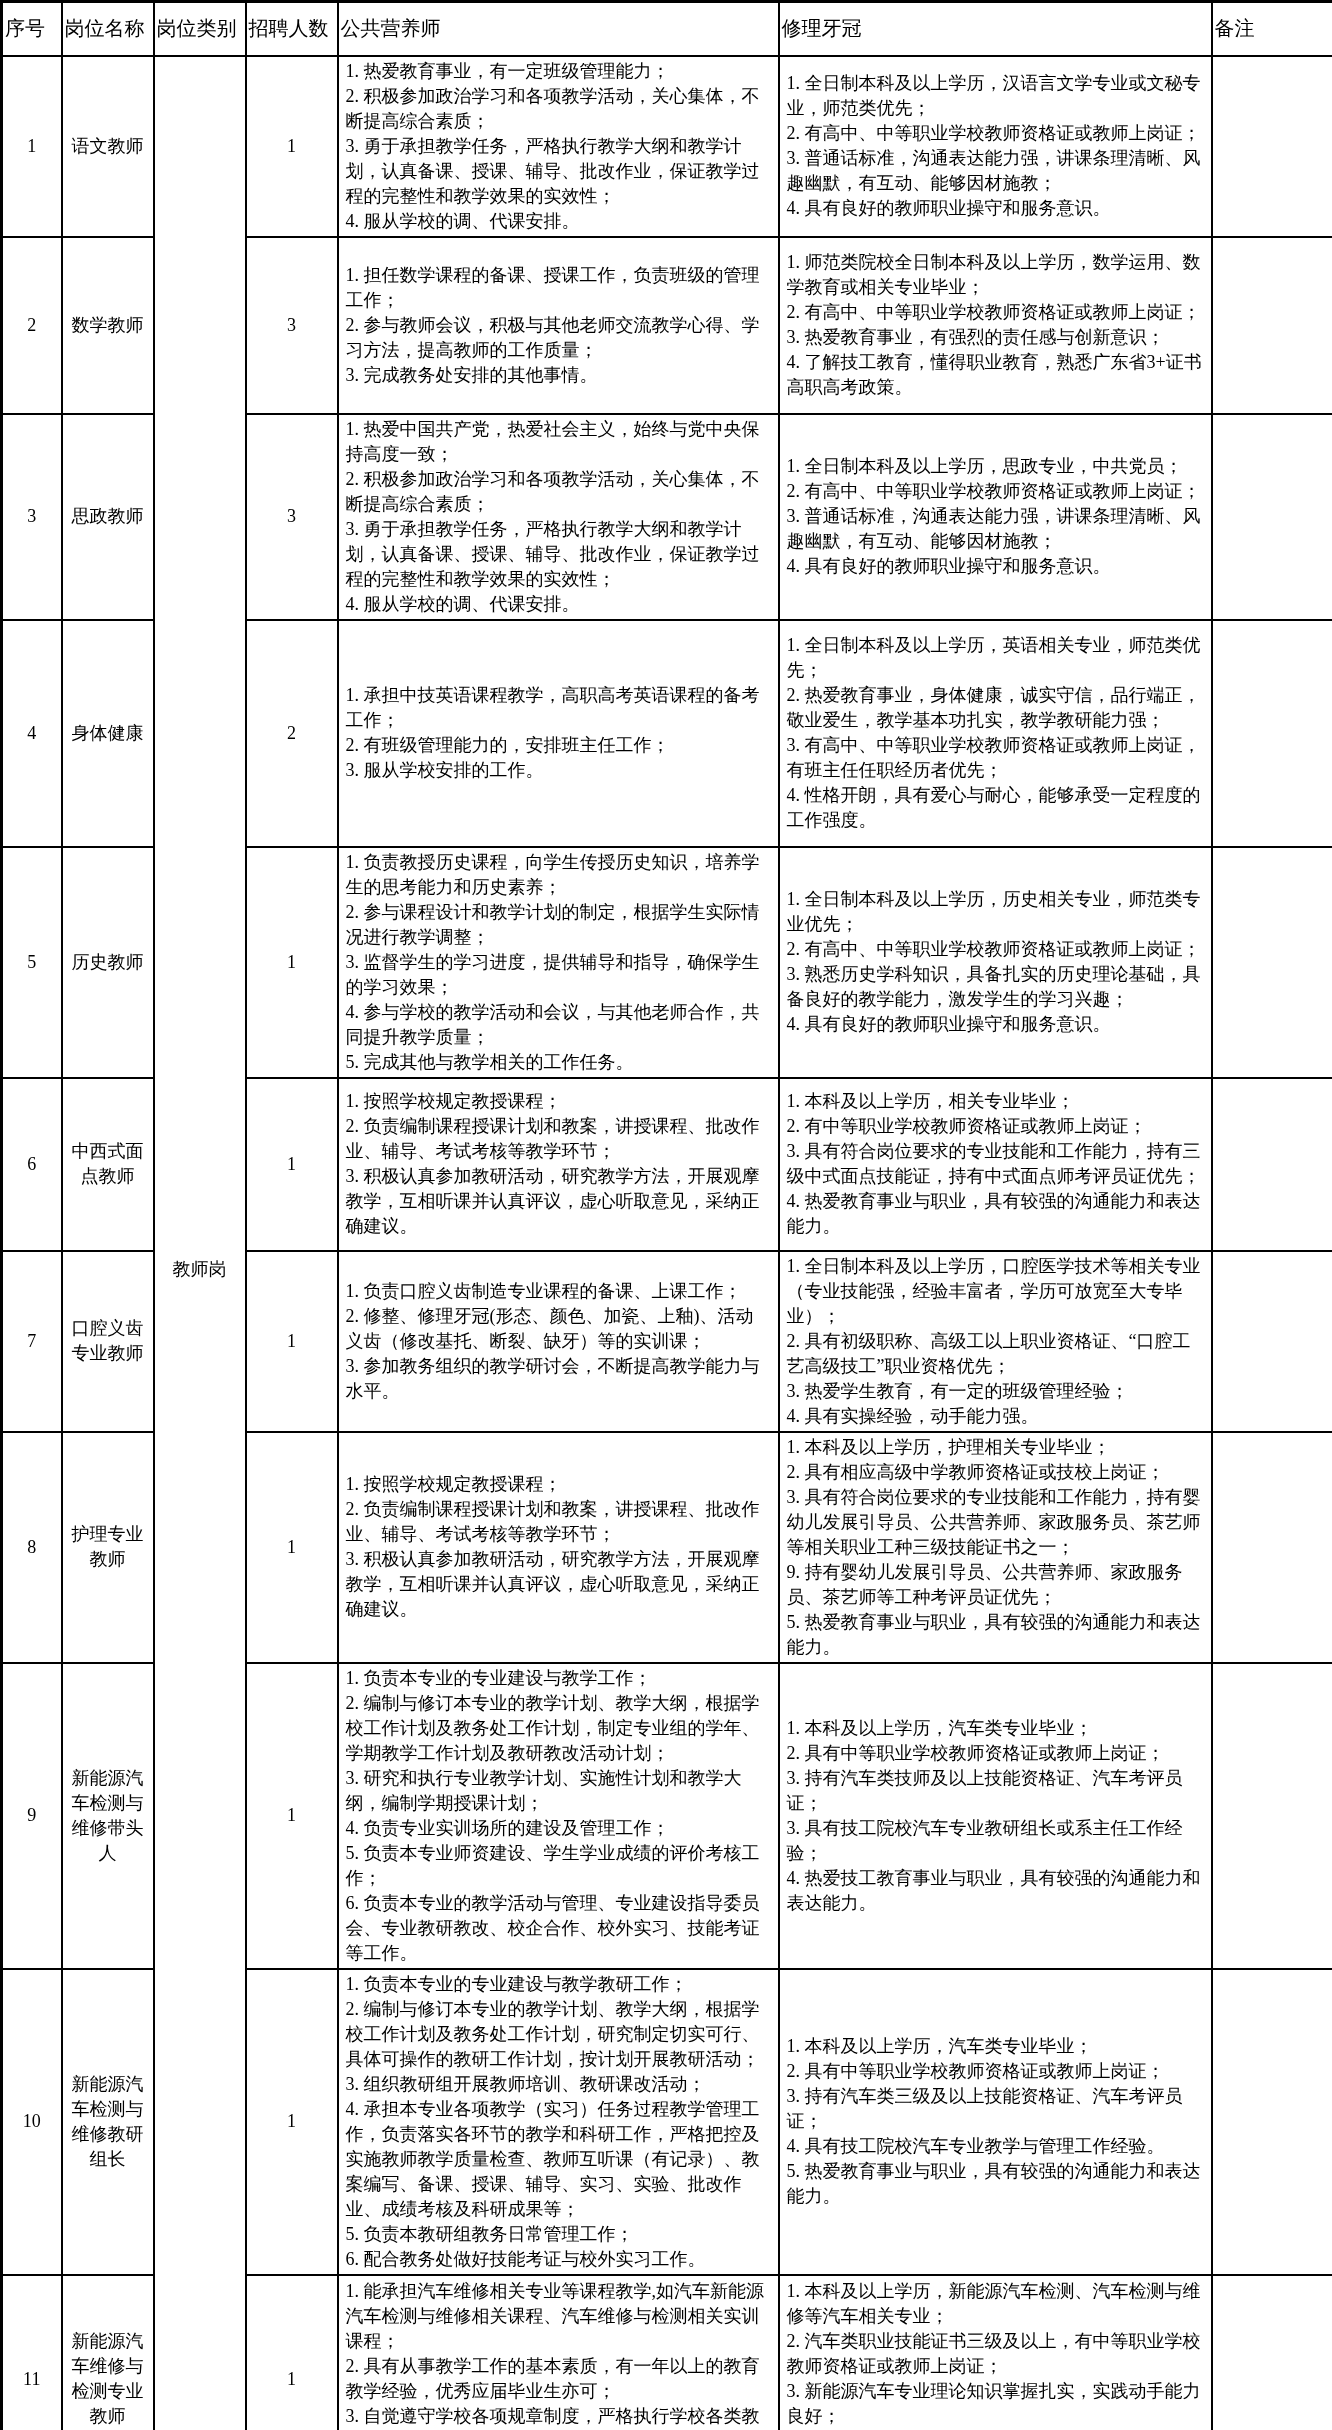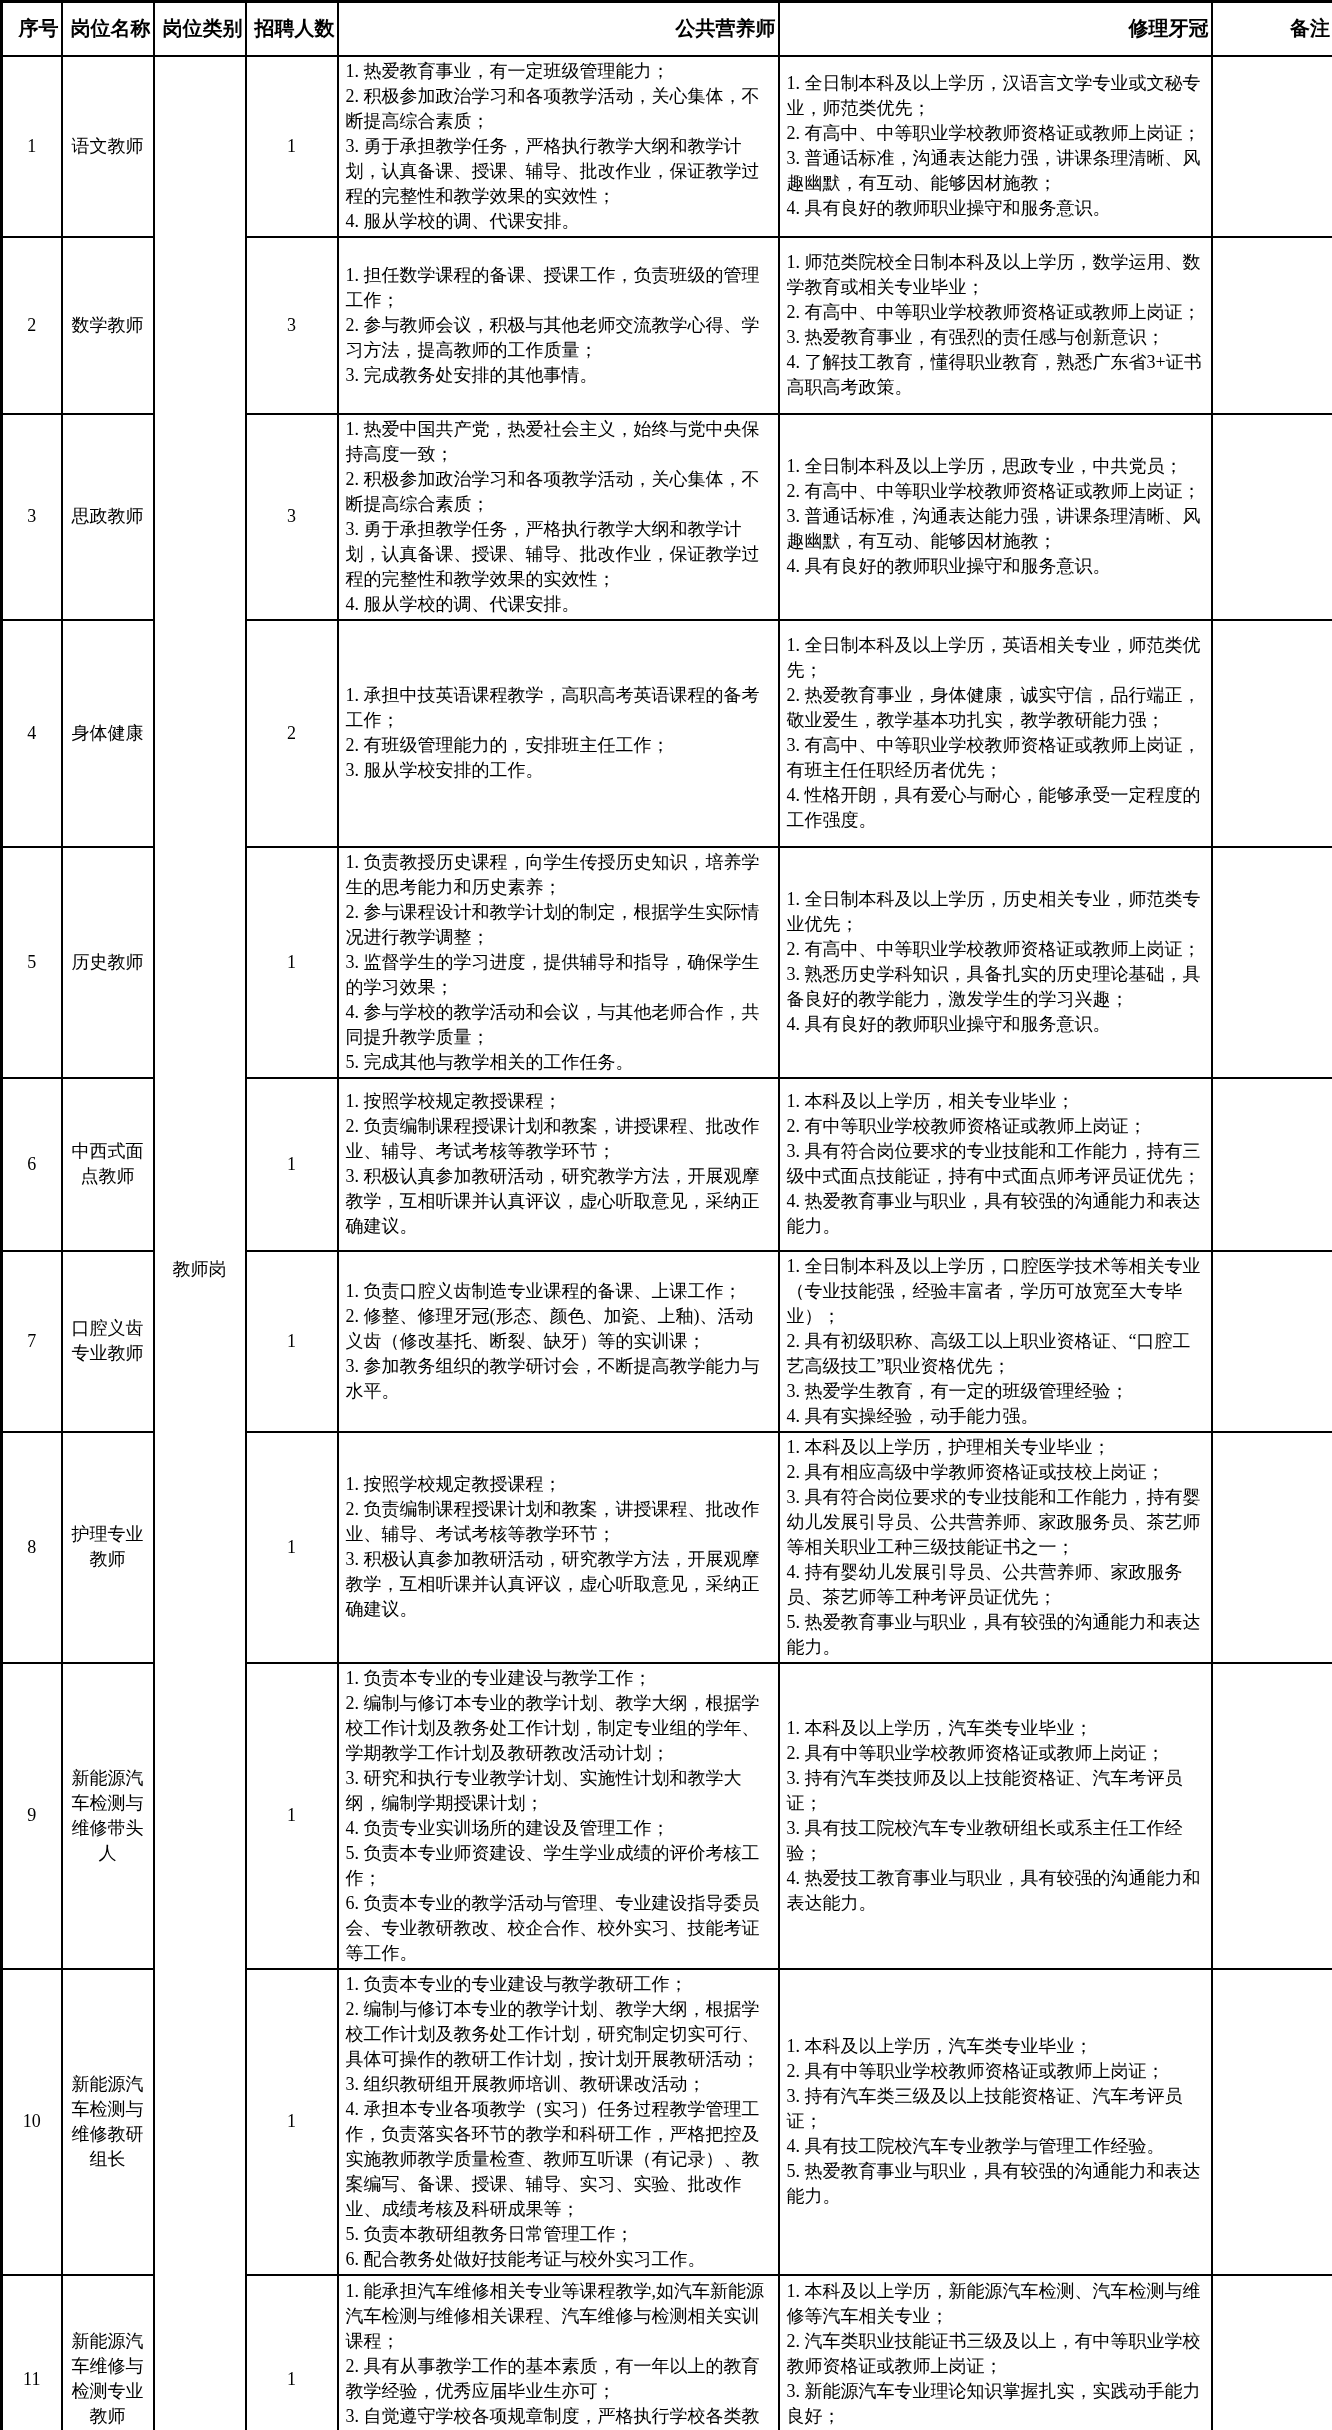--- a/index.html
+++ b/index.html
@@ -1,19 +1,19 @@
 <!DOCTYPE html>
 <html><head>
 <meta charset="utf-8">
 <style>
   html,body{margin:0;padding:0;background:#ffffff;}
   body{width:1332px;font-family:"Liberation Serif","DejaVu Serif",serif;color:#000;}
   table{border-collapse:collapse;table-layout:fixed;width:1332px;border:3px solid #000;}
   th,td{border:2px solid #000;vertical-align:middle;overflow:hidden;}
-  th{font-weight:bold;font-size:20px;text-align:right;padding:4px 2px;}
+  th{font-weight:normal;font-size:20px;text-align:left;padding:4px 2px;}
   td{font-size:18px;line-height:25px;}
   td.c{text-align:center;padding:2px 3px;}
   td.l{text-align:left;padding:2px 7px;}
   .pre{white-space:pre-line;}
   thead tr{height:54px;}
   tbody tr:nth-child(1){height:175px;}
   tbody tr:nth-child(2){height:177px;}
   tbody tr:nth-child(3){height:200px;}
   tbody tr:nth-child(4){height:227px;}
   tbody tr:nth-child(5){height:222px;}
@@ -155,21 +155,21 @@
     <td class="c">8</td>
     <td class="c">护理专业教师</td>
 
     <td class="c">1</td>
     <td class="l pre">1. 按照学校规定教授课程；
 2. 负责编制课程授课计划和教案，讲授课程、批改作业、辅导、考试考核等教学环节；
 3. 积极认真参加教研活动，研究教学方法，开展观摩教学，互相听课并认真评议，虚心听取意见，采纳正确建议。</td>
     <td class="l pre">1. 本科及以上学历，护理相关专业毕业；
 2. 具有相应高级中学教师资格证或技校上岗证；
 3. 具有符合岗位要求的专业技能和工作能力，持有婴幼儿发展引导员、公共营养师、家政服务员、茶艺师等相关职业工种三级技能证书之一；
-4. 持有婴幼儿发展引导员、公共营养师、家政服务员、茶艺师等工种考评员证优先；
+9. 持有婴幼儿发展引导员、公共营养师、家政服务员、茶艺师等工种考评员证优先；
 5. 热爱教育事业与职业，具有较强的沟通能力和表达能力。</td>
     <td class="c"></td>
   </tr>
       <tr>
     <td class="c">9</td>
     <td class="c">新能源汽车检测与维修带头人</td>
 
     <td class="c">1</td>
     <td class="l pre">1. 负责本专业的专业建设与教学工作；
 2. 编制与修订本专业的教学计划、教学大纲，根据学校工作计划及教务处工作计划，制定专业组的学年、学期教学工作计划及教研教改活动计划；

